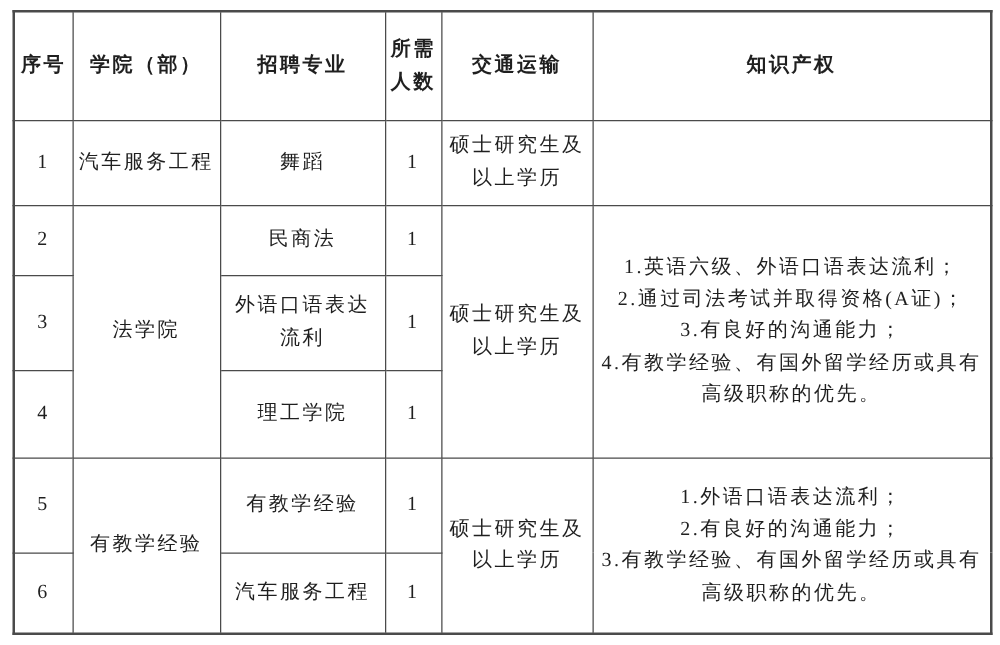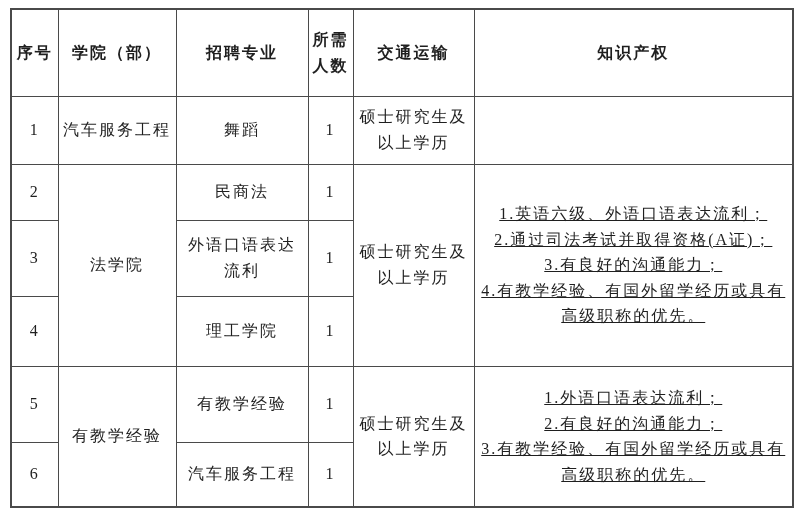--- a/index.html
+++ b/index.html
@@ -45,21 +45,20 @@
   table.recruit th {
     font-weight: bold;
     font-size: 16px;
   }
   td.cond {
     text-align: left;
     white-space: pre-line;
     line-height: 1.5;
     padding: 4px 3px 4px 6px;
     letter-spacing: 1.8px;
-    text-decoration: underline;
   }
   
   col.c-seq    { width: 47px; }
   col.c-col    { width: 118px; }
   col.c-major  { width: 132px; }
   col.c-count  { width: 45px; }
   col.c-degree { width: 121px; }
   col.c-cond   { width: 319px; }
   
   tr.h-head { height: 87px; }

